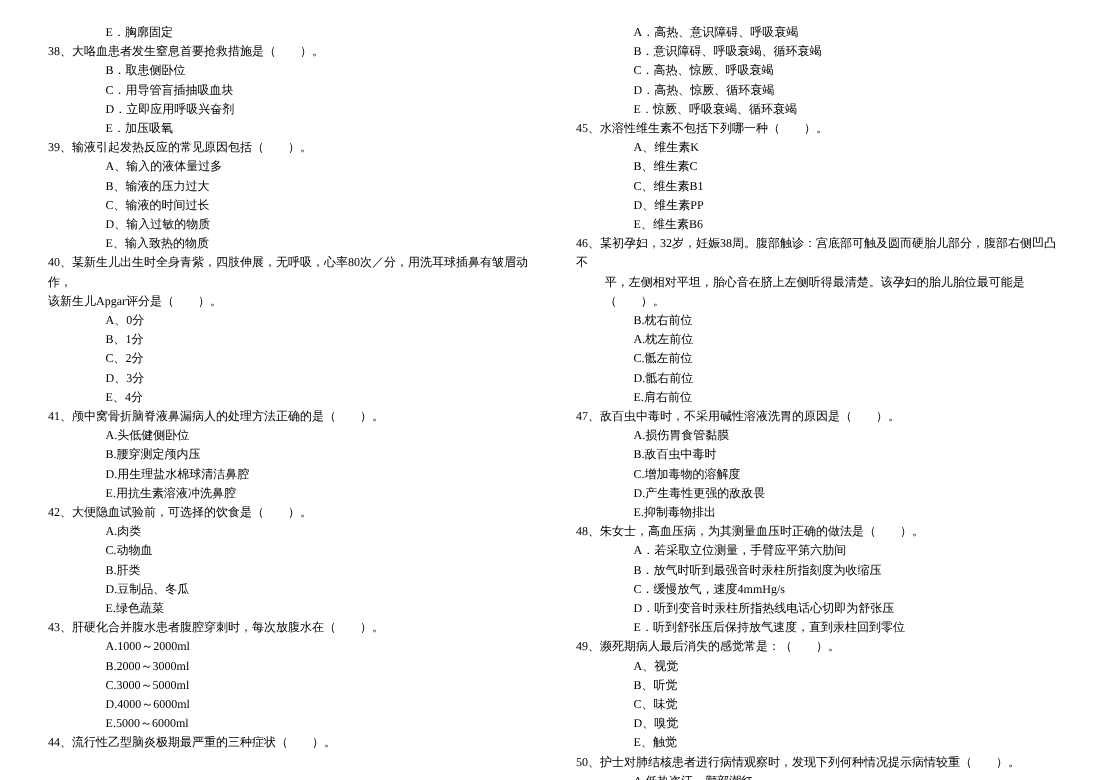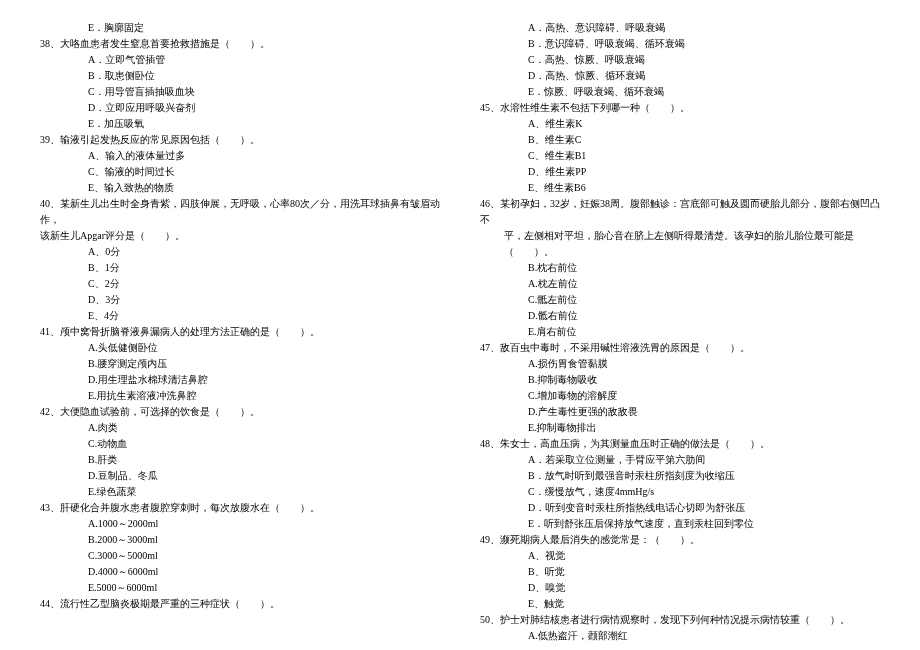--- a/index.html
+++ b/index.html
@@ -31,28 +31,29 @@
     padding-left: 24px;
   }
 </style>
 </head>
 <body>
 
 <div class="columns">
   <div class="col">
     <div class="opt">E．胸廓固定</div>
     <div class="q">38、大咯血患者发生窒息首要抢救措施是（　　）。</div>
-    <div class="opt">A．立即气管插管</div>
     <div class="opt">B．取患侧卧位</div>
     <div class="opt">C．用导管盲插抽吸血块</div>
     <div class="opt">D．立即应用呼吸兴奋剂</div>
     <div class="opt">E．加压吸氧</div>
     <div class="q">39、输液引起发热反应的常见原因包括（　　）。</div>
     <div class="opt">A、输入的液体量过多</div>
+    <div class="opt">B、输液的压力过大</div>
     <div class="opt">C、输液的时间过长</div>
+    <div class="opt">D、输入过敏的物质</div>
     <div class="opt">E、输入致热的物质</div>
     <div class="q">40、某新生儿出生时全身青紫，四肢伸展，无呼吸，心率80次／分，用洗耳球插鼻有皱眉动作，</div>
     <div class="q">该新生儿Apgar评分是（　　）。</div>
     <div class="opt">A、0分</div>
     <div class="opt">B、1分</div>
     <div class="opt">C、2分</div>
     <div class="opt">D、3分</div>
     <div class="opt">E、4分</div>
     <div class="q">41、颅中窝骨折脑脊液鼻漏病人的处理方法正确的是（　　）。</div>
     <div class="opt">A.头低健侧卧位</div>
@@ -88,32 +89,33 @@
     <div class="opt">E、维生素B6</div>
     <div class="q">46、某初孕妇，32岁，妊娠38周。腹部触诊：宫底部可触及圆而硬胎儿部分，腹部右侧凹凸不</div>
     <div class="sub">平，左侧相对平坦，胎心音在脐上左侧听得最清楚。该孕妇的胎儿胎位最可能是（　　）。</div>
     <div class="opt">B.枕右前位</div>
     <div class="opt">A.枕左前位</div>
     <div class="opt">C.骶左前位</div>
     <div class="opt">D.骶右前位</div>
     <div class="opt">E.肩右前位</div>
     <div class="q">47、敌百虫中毒时，不采用碱性溶液洗胃的原因是（　　）。</div>
     <div class="opt">A.损伤胃食管黏膜</div>
-    <div class="opt">B.抑制毒物吸收</div>
+    <div class="opt">B.敌百虫中毒时</div>
     <div class="opt">C.增加毒物的溶解度</div>
     <div class="opt">D.产生毒性更强的敌敌畏</div>
     <div class="opt">E.抑制毒物排出</div>
     <div class="q">48、朱女士，高血压病，为其测量血压时正确的做法是（　　）。</div>
     <div class="opt">A．若采取立位测量，手臂应平第六肋间</div>
     <div class="opt">B．放气时听到最强音时汞柱所指刻度为收缩压</div>
     <div class="opt">C．缓慢放气，速度4mmHg/s</div>
     <div class="opt">D．听到变音时汞柱所指热线电话心切即为舒张压</div>
     <div class="opt">E．听到舒张压后保持放气速度，直到汞柱回到零位</div>
     <div class="q">49、濒死期病人最后消失的感觉常是：（　　）。</div>
     <div class="opt">A、视觉</div>
     <div class="opt">B、听觉</div>
+    <div class="opt">C、味觉</div>
     <div class="opt">D、嗅觉</div>
     <div class="opt">E、触觉</div>
     <div class="q">50、护士对肺结核患者进行病情观察时，发现下列何种情况提示病情较重（　　）。</div>
     <div class="opt">A.低热盗汗，颧部潮红</div>
 
   </div>
 </div>
 
 </body></html>

